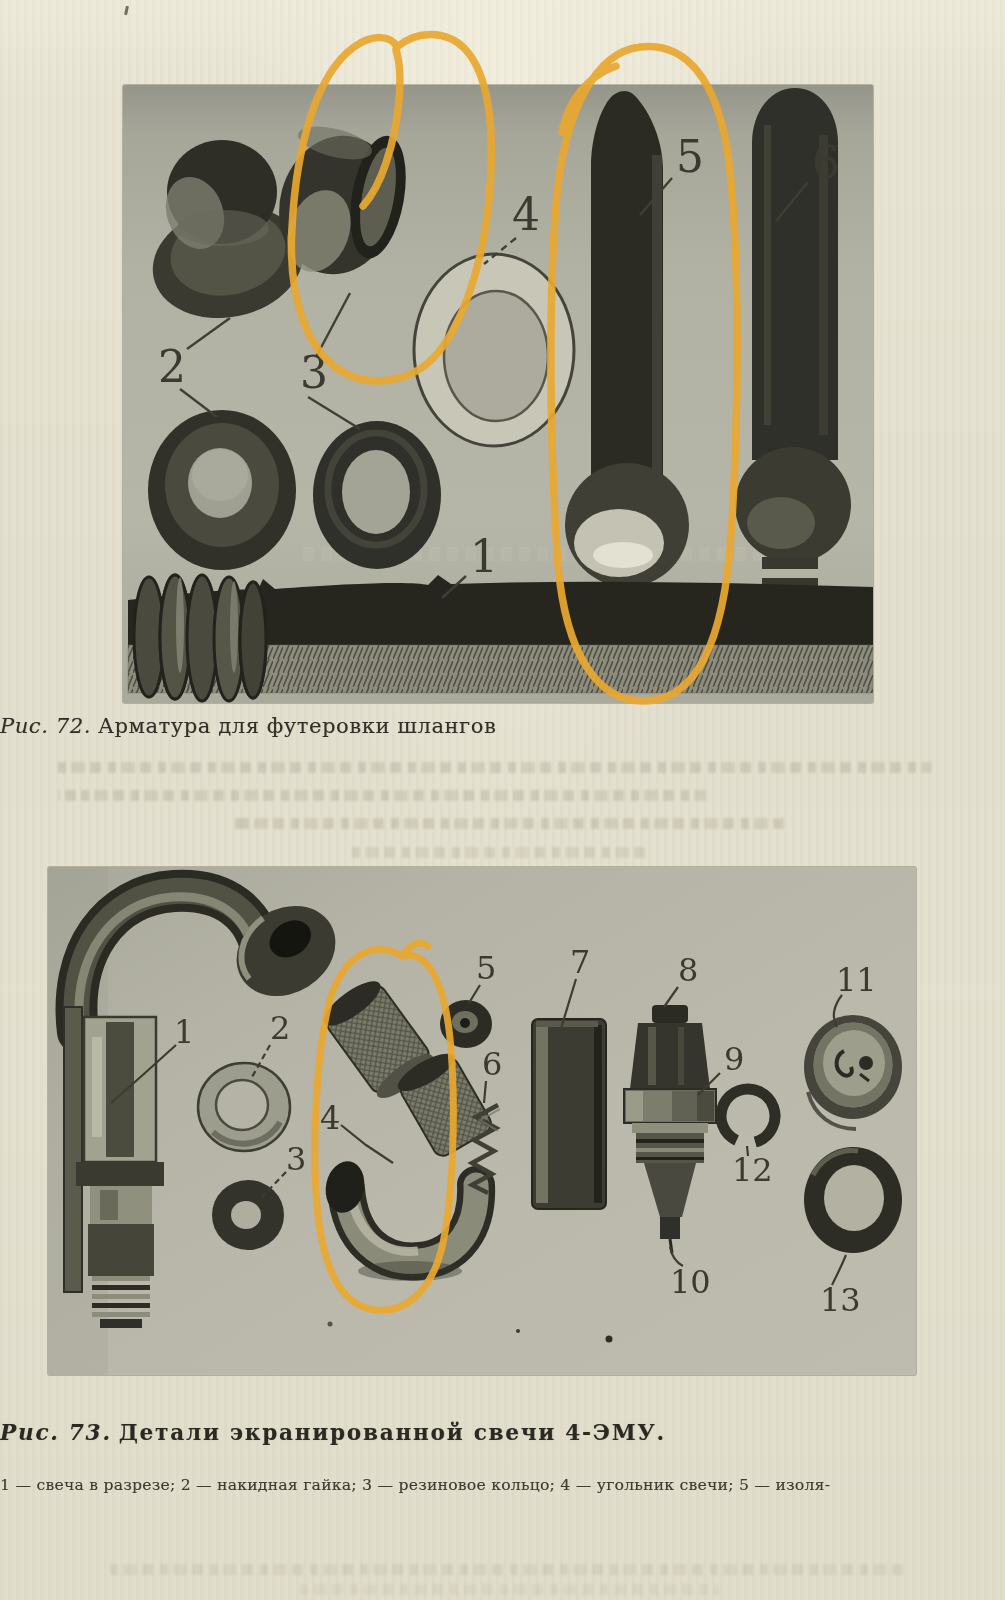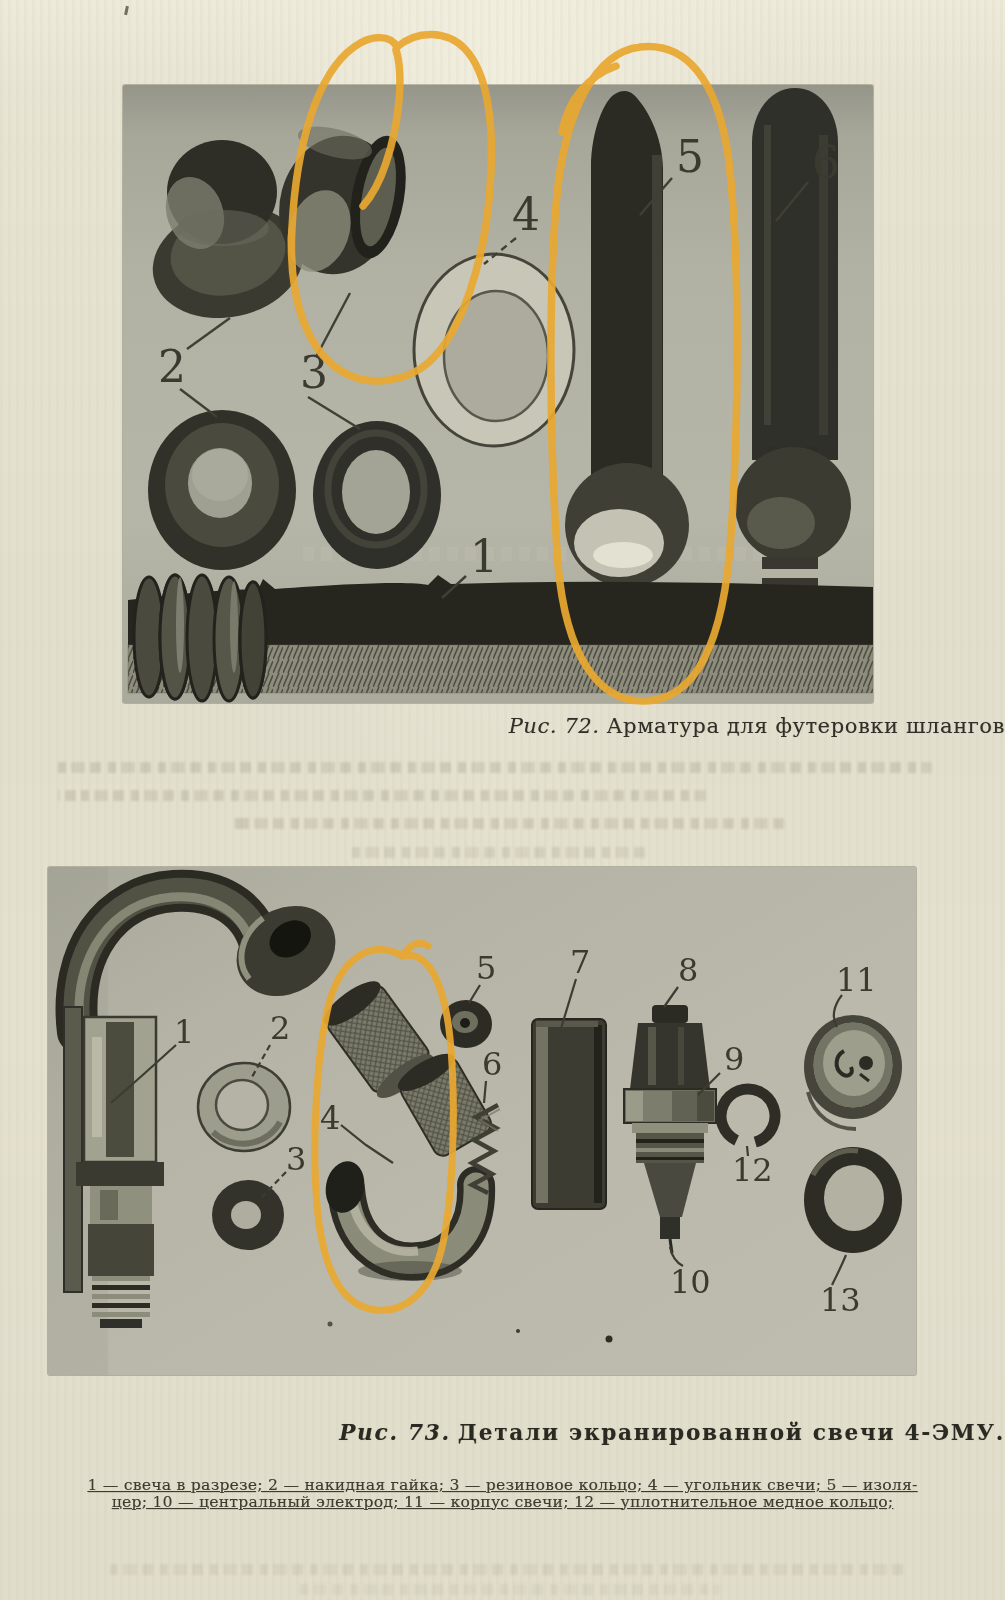--- a/index.html
+++ b/index.html
@@ -8,28 +8,28 @@
     position:relative;width:1005px;height:1600px;overflow:hidden;
     background:
       repeating-linear-gradient(90deg, rgba(120,112,88,.035) 0 3px, rgba(0,0,0,0) 3px 8px),
       radial-gradient(ellipse at 50% 2%, #f1eede 0%, rgba(241,238,222,0) 38%),
       linear-gradient(180deg,#edeada 0%, #e7e4d3 6%, #e3dfce 40%, #e5e1d0 62%, #e1ddcb 100%);
   }
   .photo{position:absolute;box-shadow:0 0 0 1px rgba(92,90,72,.35), inset 0 0 22px rgba(60,58,45,.30);border-radius:2px;overflow:hidden;}
   #photo72{left:123px;top:85px;width:750px;height:618px;}
   #photo73{left:48px;top:867px;width:868px;height:508px;}
   .photo svg{display:block;}
-  .caption{position:absolute;left:0;width:100%;text-align:right;color:#312f27;
+  .caption{position:absolute;left:0;width:100%;text-align:left;color:#312f27;
     text-shadow:.4px .4px .7px rgba(62,60,48,.38);}
   #cap72{top:714px;font-size:21px;letter-spacing:.6px;}
   #cap73{top:1420px;font-size:21.5px;font-weight:bold;letter-spacing:1.8px;color:#2b2a22;}
   .fig-label{font-style:italic;margin-right:7px;}
-  .legend{position:absolute;top:1477px;left:0;width:100%;text-align:center;
+  .legend{position:absolute;top:1477px;left:0;width:100%;text-align:left;
     font-size:15.5px;line-height:16.5px;color:#3e3c30;letter-spacing:.3px;
-    text-shadow:.4px .4px .6px rgba(62,60,48,.4);filter:blur(.28px);text-decoration:underline;}
+    text-shadow:.4px .4px .6px rgba(62,60,48,.4);filter:blur(.28px);}
   .legend div{white-space:nowrap;}
   .anno{position:absolute;left:0;top:0;pointer-events:none;}
   .ghost{position:absolute;height:11px;opacity:.38;filter:blur(1.15px);
     background:repeating-linear-gradient(90deg,
       rgba(122,115,90,.55) 0 8px, rgba(122,115,90,0) 8px 13px,
       rgba(122,115,90,.42) 13px 27px, rgba(122,115,90,0) 27px 32px,
       rgba(122,115,90,.5) 32px 43px, rgba(122,115,90,0) 43px 50px);}
   .speck{position:absolute;background:#6f6f62;}
   text{font-family:"DejaVu Serif",serif;fill:#3b3a30;}
   .ph1 text{font-size:44px;}
@@ -333,21 +333,20 @@
       <circle cx="282" cy="457" r="2.5" fill="#3a3a30" opacity=".8"></circle>
     </svg>
   </div>
 
   <div class="caption" id="cap73">
     <span class="fig-label">Рис. 73.</span><span>Детали экранированной свечи 4-ЭМУ.</span>
   </div>
 
   <div class="legend">
     <div>1 — свеча в разрезе; 2 — накидная гайка; 3 — резиновое кольцо; 4 — угольник свечи;  5 — изоля-</div>
-    <div>цер;  10 — центральный электрод;  11 — корпус свечи;  12 — уплотнительное  медное  кольцо;</div>
   </div>
 
   <div class="ghost" style="left:110px;top:1564px;width:800px;opacity:.22;"></div>
   <div class="ghost" style="left:300px;top:1584px;width:420px;opacity:.15;"></div>
 
   <svg class="anno" width="1005" height="1600" viewBox="0 0 1005 1600">
     <g fill="none" stroke="#e9a830" stroke-width="7.5" stroke-linecap="round" stroke-linejoin="round" opacity=".92">
       <g>
         <path d="M 351,376 C 306,357 288,296 292,228 C 296,148 316,74 354,47 C 372,34 391,35 397,47 C 417,30 447,30 465,49 C 487,72 495,122 490,188 C 485,258 463,332 428,363 C 406,382 373,385 351,376"></path>
         <path d="M 396,50 C 404,75 399,125 386,163 C 379,184 371,197 363,206"></path>

